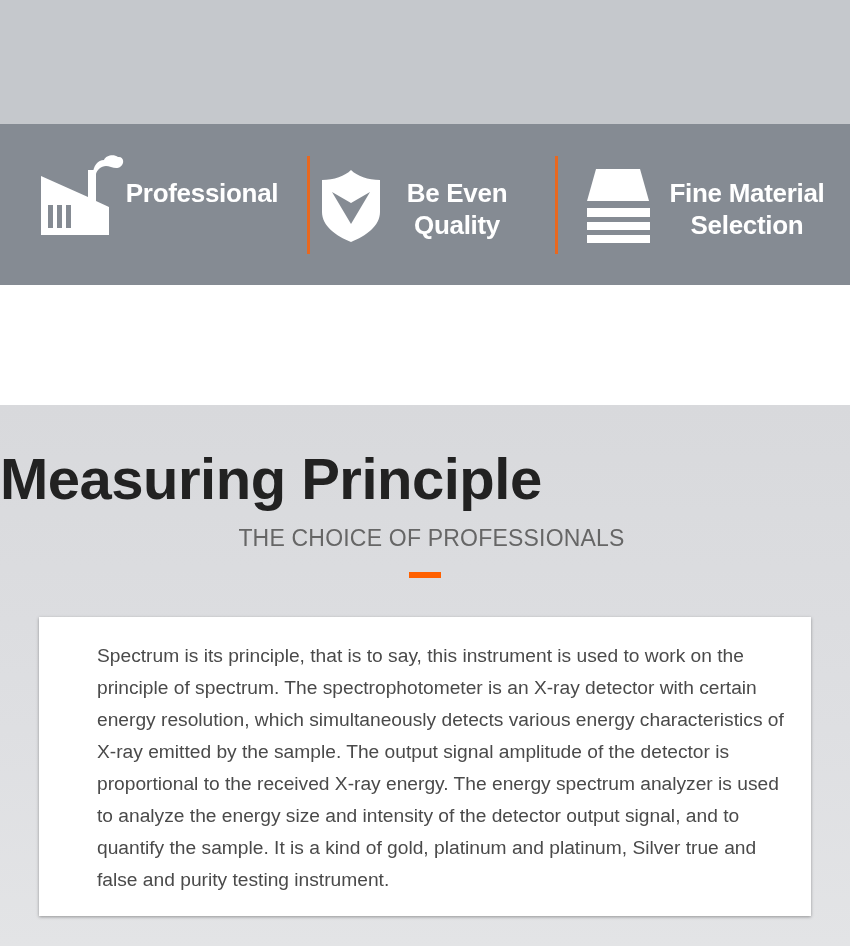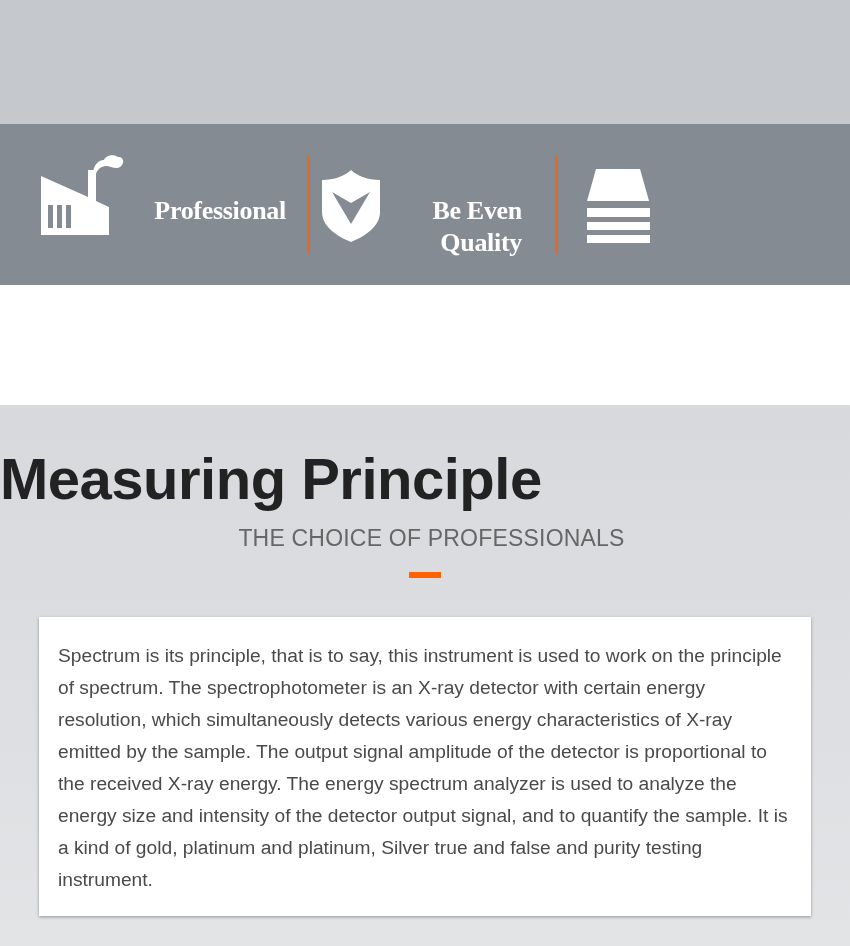--- a/index.html
+++ b/index.html
@@ -14,28 +14,27 @@
       position: absolute; left: 0; top: 124px; width: 850px; height: 161px;
       background: #858b93;
     }
     .feature {
       position: absolute; top: 0; height: 161px;
     }
     .feature svg { position: absolute; }
     .feature-text {
       position: absolute;
       color: #ffffff;
-      font-family: Liberation Serif, serif;
+      font-family: Liberation Sans, sans-serif;
       font-weight: bold;
       font-size: 26px;
       line-height: 32px;
-      text-align: right;
+      text-align: center;
       letter-spacing: -0.3px;
       white-space: nowrap;
-      margin-top: 18px;
     }
     .divider {
       position: absolute; top: 32px; width: 3px; height: 98px;
       background: #e8681f;
     }
 
     .white-band {
       position: absolute; left: 0; top: 285px; width: 850px; height: 120px;
       background: #ffffff;
     }
@@ -72,20 +71,21 @@
       position: absolute; left: 39px; top: 212px; width: 772px; height: 299px;
       background: #ffffff;
       box-shadow: 0 1px 3px rgba(0,0,0,0.35);
       padding: 23px 18px 0 19px;
     }
     .description-text {
       font-family: "Liberation Sans", sans-serif;
       font-size: 19.2px;
       line-height: 32px;
       color: #4a4a4a;
+      margin-left: 39px;
     }
   </style>
 </head>
 <body>
 
 <div class="top-band"></div>
 
 <div class="feature-banner">
 
   <div class="feature" style="left:0; width:300px;">
@@ -119,20 +119,24 @@
 
   <div class="divider" style="left:555px;"></div>
 
   <div class="feature" style="left:558px; width:292px;">
     <svg width="66" height="80" viewBox="0 0 66 80" style="left:28px; top:44px;">
       <path d="M10 1 L54 1 L63 33 L1 33 Z" fill="#ffffff"></path>
       <rect x="1" y="40" width="63" height="9" fill="#ffffff"></rect>
       <rect x="1" y="54" width="63" height="8" fill="#ffffff"></rect>
       <rect x="1" y="67" width="63" height="8" fill="#ffffff"></rect>
     </svg>
+    <div class="feature-text" style="left:97px; top:53px; width:184px;">
+      <div>Fine Material</div>
+      <div>Selection</div>
+    </div>
   </div>
 
 </div>
 
 <div class="white-band"></div>
 
 <section class="principle-section">
   <h1 class="section-title">Measuring Principle</h1>
   <div class="section-subtitle">THE CHOICE OF PROFESSIONALS</div>
   <div class="accent-bar"></div>

